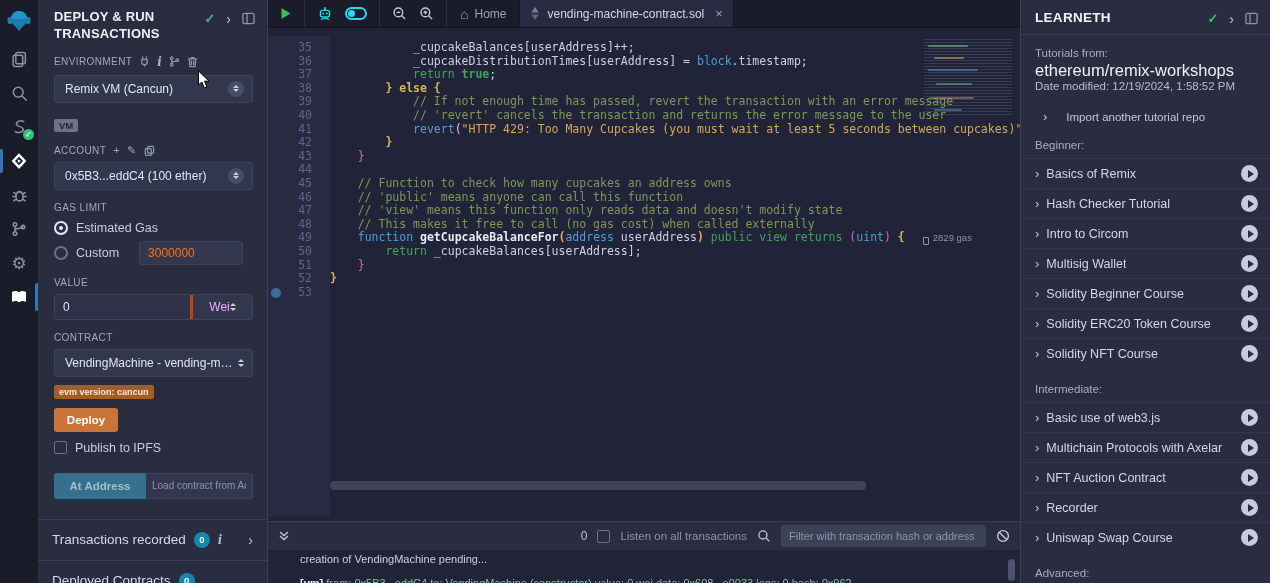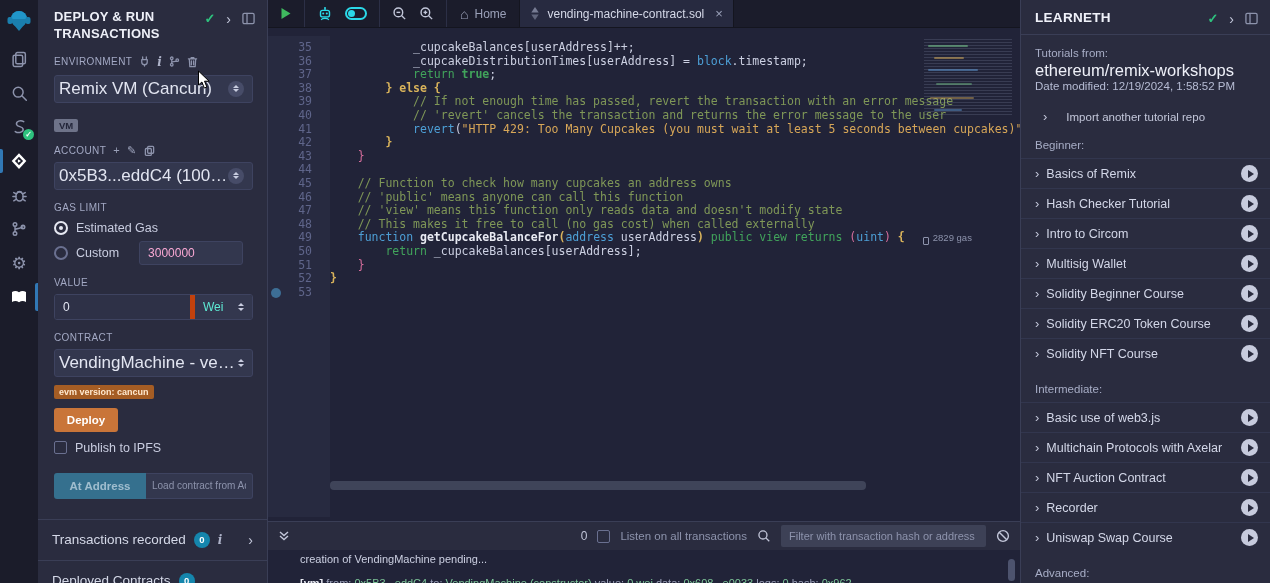--- a/index.html
+++ b/index.html
@@ -18,34 +18,34 @@
 
   
   .dpanel{position:absolute;left:38px;top:0;width:230px;height:583px;background:#2a2c3f;border-right:1px solid #3a3e56;color:#c9cde0;overflow:hidden}
   .dp-head{display:flex;justify-content:space-between;align-items:flex-start;padding:9px 12px 4px 16px}
   .dp-title{font-size:13px;font-weight:bold;color:#eef0f8;line-height:1.3;letter-spacing:.2px;width:120px}
   .head-icons{display:flex;gap:11px;align-items:center;margin-top:2px}
   .icon-check{color:#2ec27e;font-size:13px;font-weight:bold}
   .icon-chev{color:#c3c7da;font-size:14px;line-height:12px}
   .label-row{display:flex;align-items:center;gap:7px;padding:8px 14px 0 16px;font-size:10px;letter-spacing:.4px;color:#a3a9c4}
   .label-row .mini{color:#9aa0b8;font-size:11px;line-height:10px}
-  .sel{margin:6px 14px 0 16px;height:28px;background:#33374e;border:1px solid #3e4360;border-radius:3px;display:flex;align-items:center;padding:0 8px 0 4px;font-size:17px;color:#e2e5f1}
+  .sel{margin:6px 14px 0 16px;height:28px;background:#33374e;border:1px solid #3e4360;border-radius:3px;display:flex;align-items:center;padding:0 8px 0 10px;font-size:12px;color:#e2e5f1}
   .sel .grow{flex:1;white-space:nowrap;overflow:hidden;text-overflow:ellipsis}
   .circ-caret{width:16px;height:16px;border-radius:50%;background:#474c68;display:flex;flex-direction:column;align-items:center;justify-content:center;gap:1px}
   .tri-u{width:0;height:0;border-left:3px solid transparent;border-right:3px solid transparent;border-bottom:3px solid #c9cde0}
   .tri-d{width:0;height:0;border-left:3px solid transparent;border-right:3px solid transparent;border-top:3px solid #c9cde0}
   .vm-badge{display:inline-block;margin:16px 0 0 16px;background:#6e7389;color:#23263a;font-size:9.5px;font-weight:bold;padding:1px 5px;border-radius:2px}
   .radio-row{display:flex;align-items:center;gap:8px;padding:8px 14px 0 16px;font-size:12.5px;color:#c9cde0}
   .radio{width:14px;height:14px;border-radius:50%;border:2px solid #6a7090;position:relative;flex:0 0 auto}
   .radio.sel-on{border-color:#e6e8f2}
   .radio.sel-on::after{content:'';position:absolute;left:3px;top:3px;width:4px;height:4px;border-radius:50%;background:#e6e8f2}
-  .gas-input{width:104px;height:24px;background:#33374e;border:1px solid #3e4360;border-radius:3px;color:#f9a8d4;font-size:12px;padding:0 8px;margin-left:12px}
+  .gas-input{width:104px;height:24px;background:#33374e;border:1px solid #3e4360;border-radius:3px;color:#f97316;font-size:12px;padding:0 8px;margin-left:12px}
   .value-row{display:flex;margin:6px 14px 0 16px;height:26px;border:1px solid #3e4360;border-radius:3px;overflow:hidden}
   .value-input{flex:1;background:#2e3147;border:none;color:#e2e5f1;font-size:12px;padding:0 8px;min-width:0}
-  .unit-box{width:62px;background:#33374e;border-left:5px solid #c2410c;display:flex;align-items:center;justify-content:space-between;padding:0 8px;font-size:12px;color:#5eead4}
+  .unit-box{width:62px;background:#33374e;border-left:3px solid #c2410c;display:flex;align-items:center;justify-content:center;padding:0 8px;font-size:12px;color:#f0abfc}
   .stepper{display:flex;flex-direction:column;gap:2px}
   .evm-badge{display:inline-block;margin:8px 0 0 16px;background:#a55d24;color:#ffe9cf;font-size:9px;font-weight:bold;padding:2px 5px;border-radius:2px}
   .deploy-btn{display:block;margin:9px 0 0 16px;width:64px;height:24px;background:#c97539;border:none;border-radius:3px;color:#fff;font-weight:bold;font-size:11.5px;cursor:pointer}
   .chk-row{display:flex;align-items:center;gap:8px;padding:9px 14px 0 16px;font-size:12.5px;color:#c9cde0}
   .chk{width:13px;height:13px;border:1.5px solid #6a7090;border-radius:2px;background:transparent;flex:0 0 auto}
   .ataddr-row{display:flex;margin:18px 14px 0 16px;height:26px;gap:0}
   .ataddr-btn{width:92px;background:#35708e;border:none;border-radius:3px 0 0 3px;color:rgba(230,240,248,.6);font-weight:bold;font-size:11.5px}
   .ataddr-input{flex:1;background:#33374e;border:1px solid #3e4360;border-left:none;border-radius:0 3px 3px 0;color:#e2e5f1;font-size:10px;padding:0 6px;min-width:0}
   .ataddr-input::placeholder{color:#8d93ac}
   .dp-divider{border-top:1px solid #3a3e56;margin-top:20px}

